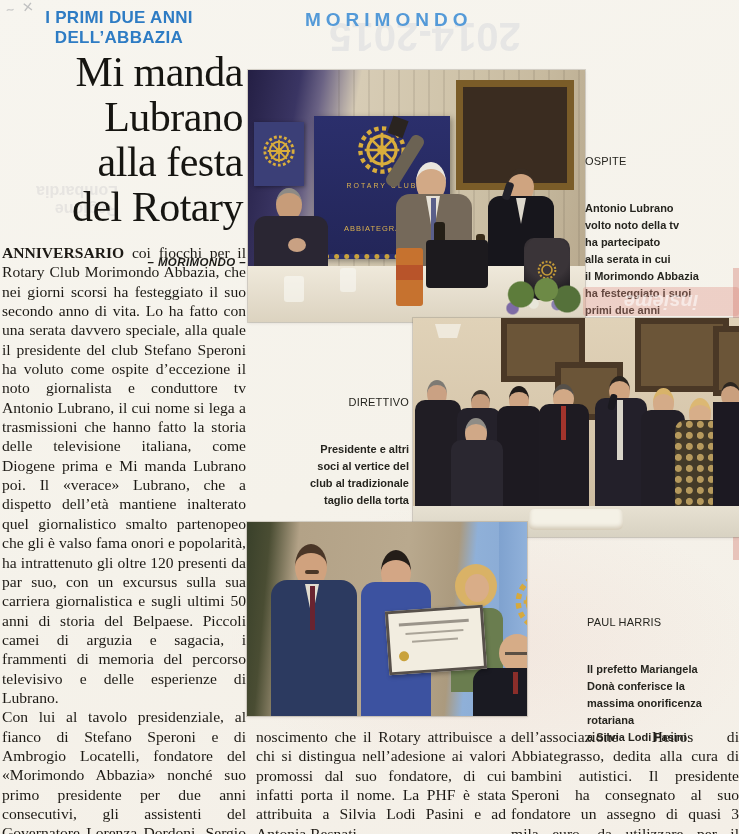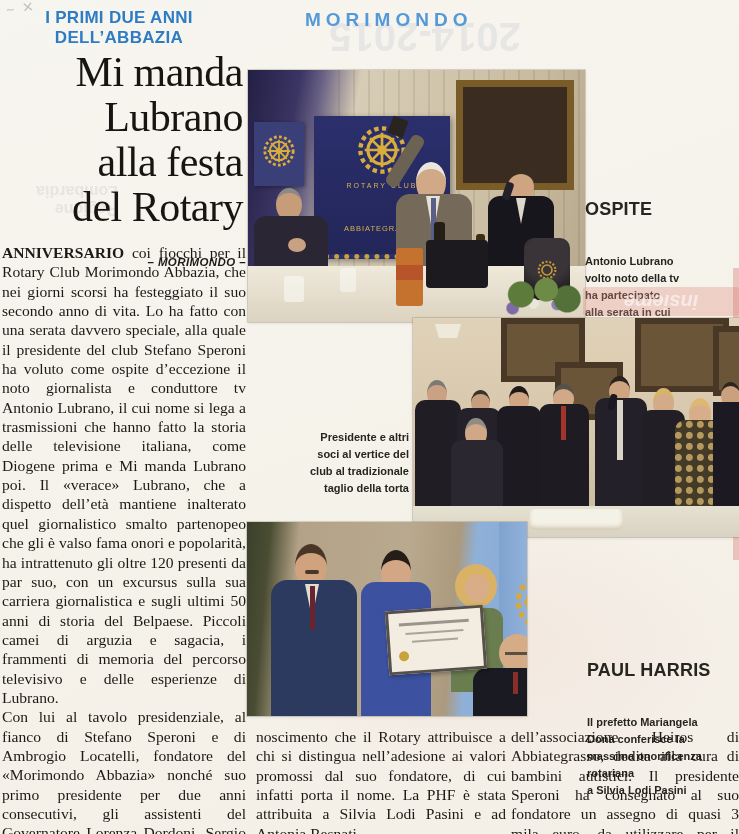--- a/index.html
+++ b/index.html
@@ -17,21 +17,21 @@
   
   .bodycol{font-size:15.6px;line-height:19.35px;text-align:justify;color:#1d1a15;overflow:hidden;}
   .bodycol p{margin:0;}
   .col-left{left:2px;top:243px;width:244px;height:591px;}
   .col-mid{left:256px;top:727px;width:250px;height:107px;}
   .col-right{left:511px;top:727px;width:228px;height:107px;}
   .lead{font-weight:bold;}
 
   
   .cap{font-family:"Liberation Sans",sans-serif;color:#26251f;}
-  .cap-title{font-weight:bold;font-size:18px;letter-spacing:.2px;margin-bottom:3px;margin-top:44px;}
+  .cap-title{font-weight:normal;font-size:11px;letter-spacing:.2px;margin-bottom:3px;}
   .cap-body{font-weight:bold;font-size:11px;line-height:17px;white-space:pre-line;margin-top:33px;}
   .cap-ospite{left:585px;top:155px;width:154px;}
   .cap-direttivo{left:253px;top:396px;width:156px;text-align:right;}
   .cap-ph{left:587px;top:616px;width:128px;}
 
   
   .photo{overflow:hidden;box-shadow:0 0 0 1px rgba(120,110,95,.25), 0 1px 3px rgba(80,70,60,.15);}
   .photo .abs{position:absolute;}
   .photo1{left:248px;top:70px;width:337px;height:252px;background:linear-gradient(100deg,#241f44 0%,#3a3563 14%,#6a6284 20%,#d7ccb5 30%,#cfc3a9 58%,#c7ba9f 78%,#b7a88d 100%);}
   .pleats{left:90px;top:0;width:247px;height:200px;background:repeating-linear-gradient(90deg,rgba(60,50,40,.10) 0 2px,rgba(255,255,255,0) 2px 15px);}
@@ -202,20 +202,21 @@
       <div class="abs head" style="left:276px;top:40px;width:22px;height:25px;background:#d7ae89;border-top:7px solid #dcb873;border-radius:50%;"></div>
       <div class="abs" style="left:262px;top:62px;width:52px;height:88px;background:radial-gradient(circle at 30% 40%, #b69a5d 0 3px, #433a28 4px) ,#4a4030;background-size:11px 11px;border-radius:10px 10px 0 0;"></div>
       <div class="abs head" style="left:308px;top:24px;width:19px;height:22px;background:#caa07e;border-top:4px solid #2c2620;border-radius:50%;"></div>
       <div class="abs" style="left:300px;top:44px;width:26px;height:106px;background:#1c1922;"></div>
     </div>
     <div class="abs table2"></div>
     <div class="abs cake2"></div>
   </div>
 
   <div class="abs cap cap-direttivo">
+    <div class="cap-title">DIRETTIVO</div>
     <div class="cap-body">Presidente e altri
 soci al vertice del
 club al tradizionale
 taglio della torta</div>
   </div>
 
   <div class="abs photo photo3">
     <div class="abs banner3">
       <svg width="64" height="64" style="position:absolute;left:14px;top:48px" viewBox="0 0 48 48">
           <g stroke="#d7a93c" fill="none">

